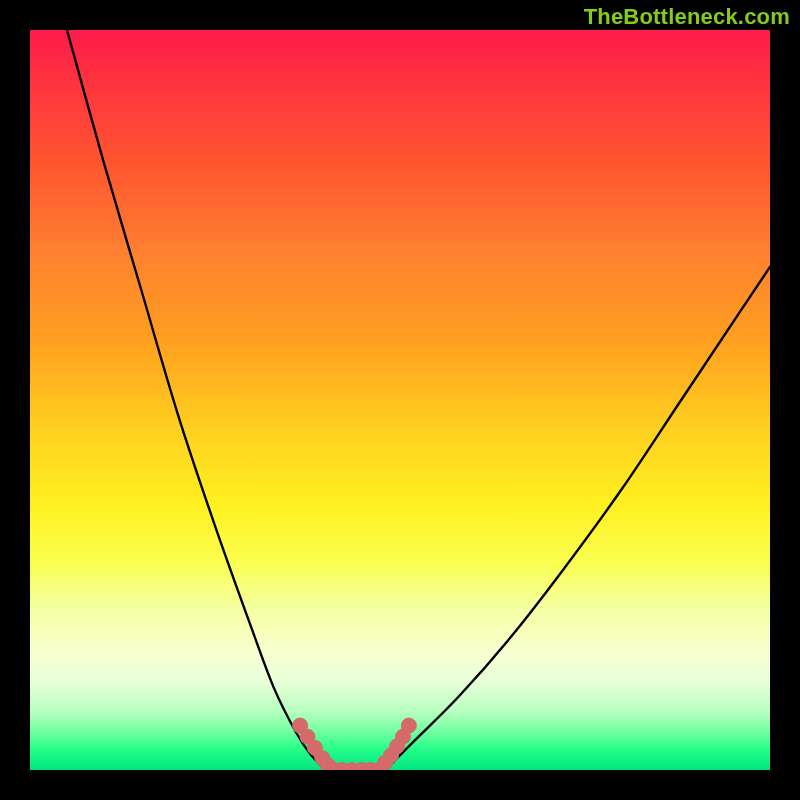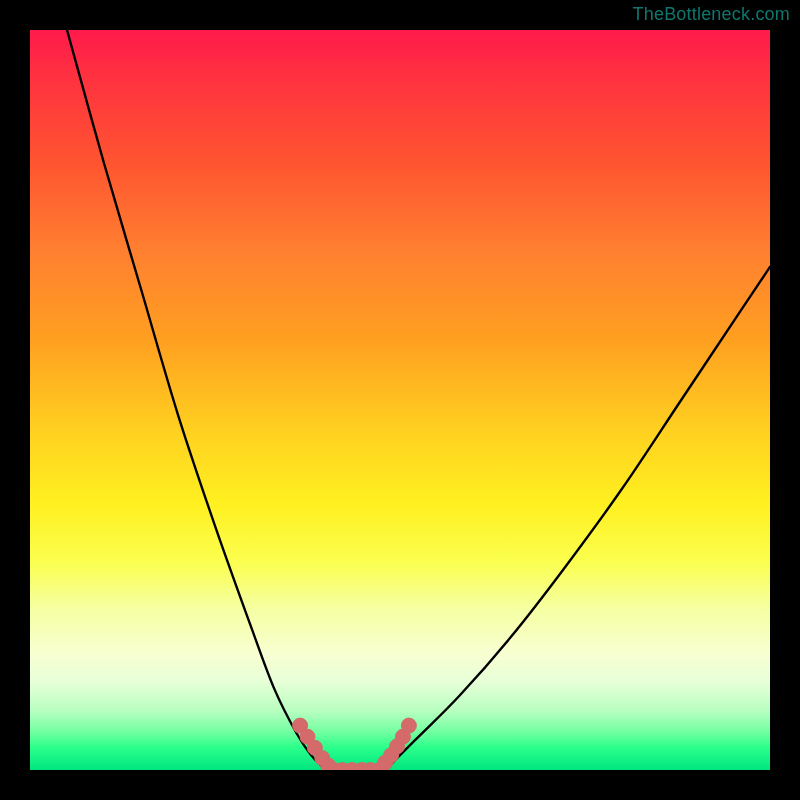--- a/index.html
+++ b/index.html
@@ -14,23 +14,23 @@
   .frame {
     position: relative;
     width: 800px;
     height: 800px;
     background: #000;
   }
   .watermark {
     position: absolute;
     top: 4px;
     right: 10px;
-    color: #0f766e;
-    font-size: 18px;
-    font-weight: 400;
+    color: #84cc16;
+    font-size: 22px;
+    font-weight: 700;
     letter-spacing: 0.2px;
     z-index: 5;
     user-select: none;
   }
   .plot-area {
     position: absolute;
     left: 30px;
     top: 30px;
     width: 740px;
     height: 740px;

